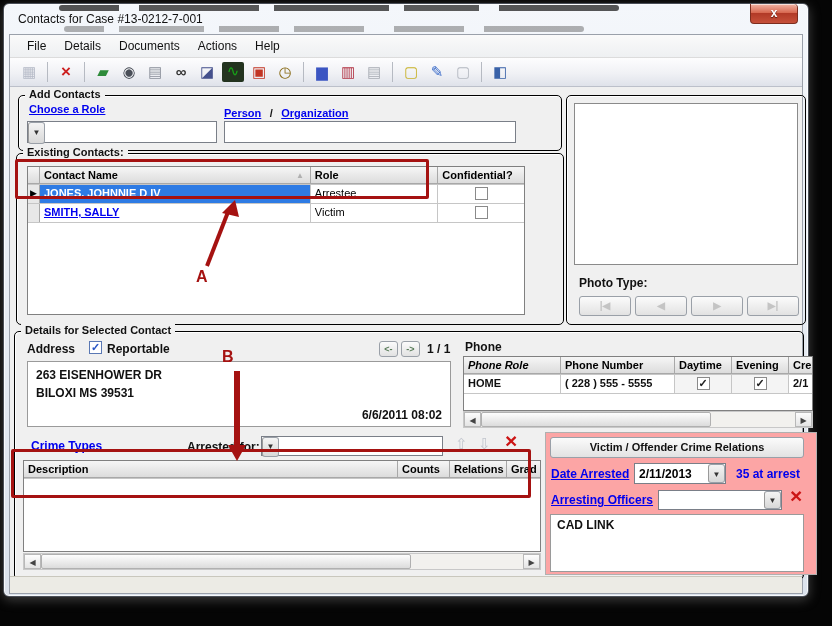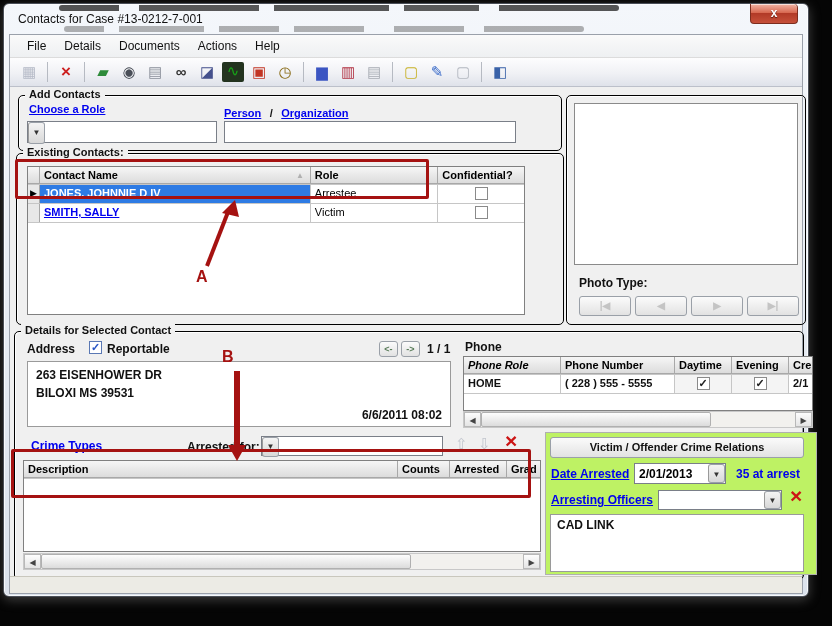--- a/index.html
+++ b/index.html
@@ -234,35 +234,35 @@
           <span class="btn" style="line-height:18px;">▼</span>
         </div>
         <span class="updown" style="left:440px; top:103px;">⇧</span>
         <span class="updown" style="left:463px; top:103px;">⇩</span>
         <span class="redx" style="left:490px; top:100px;">×</span>
 
         <div class="grid" style="left:8px; top:128px; width:518px; height:92px;">
           <div class="grow ghead">
             <span class="gcell" style="width:374px;">Description</span>
             <span class="gcell" style="width:52px;">Counts</span>
-            <span class="gcell" style="width:57px;">Arrested</span>
+            <span class="gcell" style="width:57px;">Relations</span>
             <span class="gcell" style="flex:1; border-right:none;">Grad</span>
           </div>
         </div>
         <div class="hscroll" style="left:8px; top:221px; width:518px;">
           <span class="sb-btn">◀</span>
           <span class="sb-thumb" style="width:370px;"></span>
           <span class="sb-btn" style="margin-left:auto;">▶</span>
         </div>
 
-        <div style="position:absolute; left:530px; top:100px; width:272px; height:143px; background:#bef264; border:1px solid #b0b0b0;">
+        <div style="position:absolute; left:530px; top:100px; width:272px; height:143px; background:#fca5a5; border:1px solid #b0b0b0;">
           <div class="btn" style="left:4px; top:4px; width:254px; height:21px; line-height:19px;">Victim / Offender Crime Relations</div>
           <span class="link" style="position:absolute; left:5px; top:34px; font-size:12px;">Date Arrested</span>
           <div class="combo" style="left:88px; top:30px; width:92px; height:21px;">
-            <span class="val" style="font-size:12px;">2/01/2013</span>
+            <span class="val" style="font-size:12px;">2/11/2013</span>
             <span class="btn" style="position:static; width:17px; line-height:19px;">▼</span>
           </div>
           <span class="lbl" style="position:absolute; left:190px; top:34px; color:#0000ee; font-size:12px;">35 at arrest</span>
           <span class="link" style="position:absolute; left:5px; top:60px; font-size:12px;">Arresting Officers</span>
           <div class="combo" style="left:112px; top:57px; width:124px; height:20px;">
             <span class="val"></span>
             <span class="btn" style="position:static; width:17px; line-height:18px;">▼</span>
           </div>
           <span class="redx" style="left:244px; top:54px;">×</span>
           <div style="position:absolute; left:4px; top:81px; width:254px; height:58px; background:#fff; border:1px solid #9a9a9a;">

